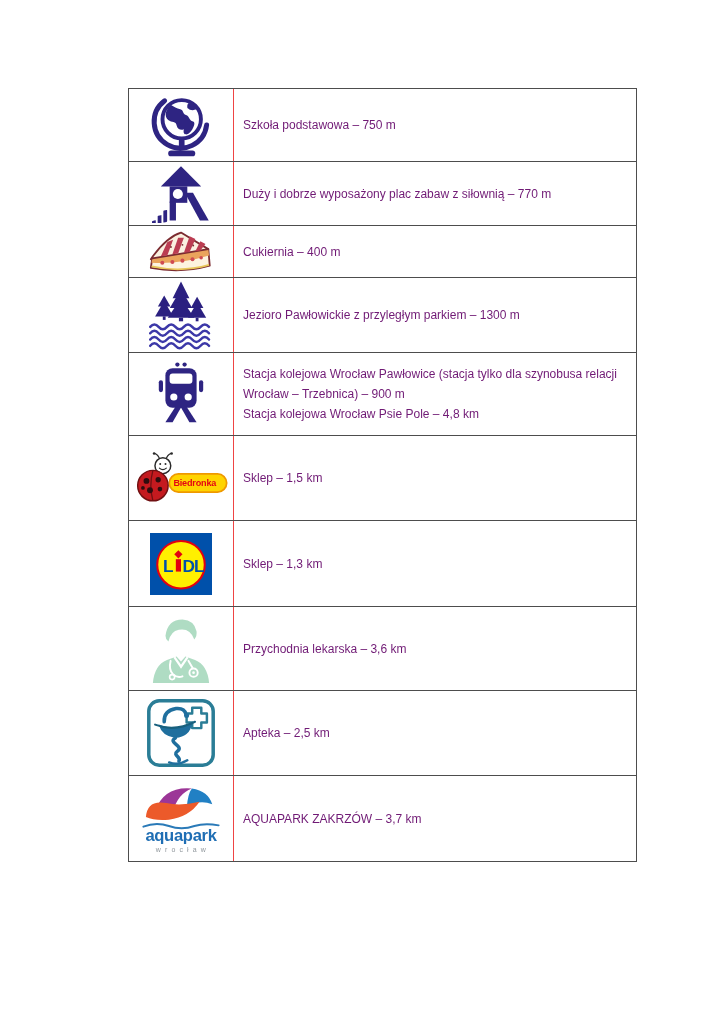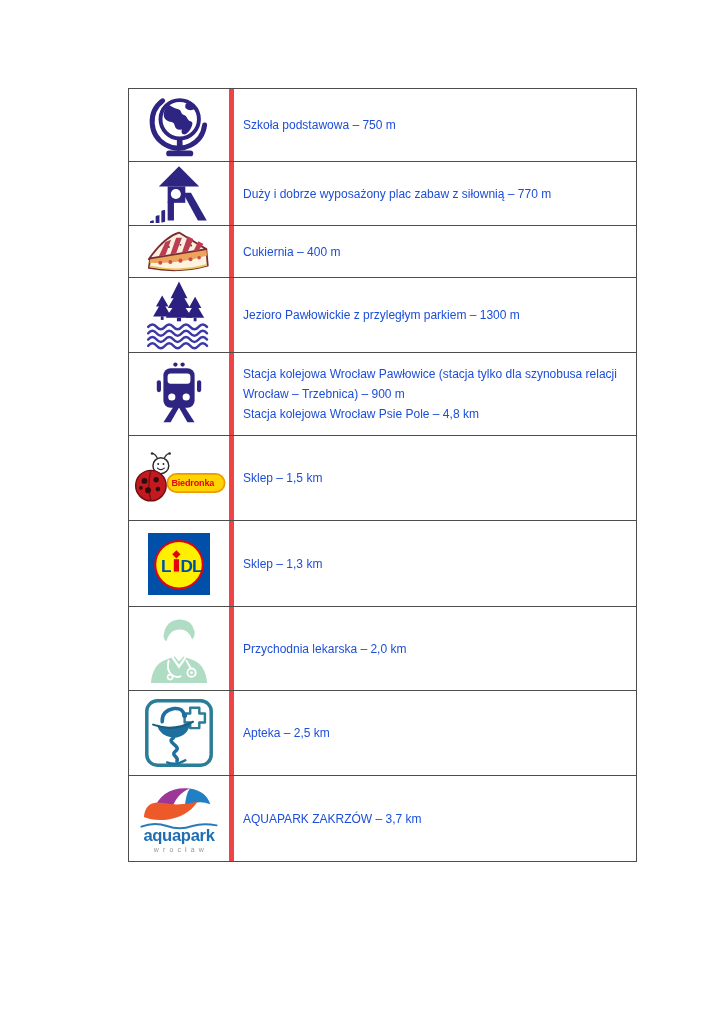--- a/index.html
+++ b/index.html
@@ -8,26 +8,26 @@
     font-family:"Liberation Sans", sans-serif; overflow:hidden;
   }
   .amenity-table {
     position:absolute; left:128px; top:88px; width:509px;
     border:1px solid #4d4d4d; box-sizing:border-box; background:#fff;
   }
   .t-row { display:flex; border-bottom:1px solid #4d4d4d; box-sizing:border-box; }
   .t-row:last-child { border-bottom:none; }
   .icon-cell {
     width:105px; min-width:105px; box-sizing:border-box;
-    border-right:5px solid #ef4444;
+    border-right:1px solid #ef4444;
     display:flex; align-items:center; justify-content:center;
   }
   .text-cell {
     flex:1; display:flex; flex-direction:column; justify-content:center;
-    padding:6px 8px 6px 9px; font-size:12px; line-height:20px; color:#1d4ed8;
+    padding:6px 8px 6px 9px; font-size:12px; line-height:20px; color:#701a75;
   }
   .text-cell div { max-width:392px; }
   svg { display:block; }
   .svgtxt { font-family:"Liberation Sans", sans-serif; }
 </style>
 </head>
 <body>
 
 <div class="page">
   <div class="amenity-table">
@@ -187,21 +187,21 @@
           <path d="M12 92 Q14 68 31 61 L44 56 L50 63 L56 56 L69 61 Q86 68 88 92 Z" fill="#afdcc3"></path>
           <path d="M41 57 L50 70 L59 57" stroke="#ffffff" stroke-width="3" fill="none"></path>
           <path d="M36 62 Q33 74 39 80 Q45 86 52 83" stroke="#ffffff" stroke-width="2.6" fill="none" stroke-linecap="round"></path>
           <path d="M60 62 Q64 69 66 72" stroke="#ffffff" stroke-width="2.6" fill="none" stroke-linecap="round"></path>
           <circle cx="67" cy="78" r="5.6" stroke="#ffffff" stroke-width="2.6" fill="none"></circle>
           <circle cx="67" cy="78" r="1.8" fill="#ffffff"></circle>
           <circle cx="38" cy="84" r="3.4" stroke="#ffffff" stroke-width="2.2" fill="none"></circle>
         </svg>
       </div>
       <div class="text-cell">
-        <div>Przychodnia lekarska – 2,0 km</div>
+        <div>Przychodnia lekarska – 3,6 km</div>
       </div>
     </div>
 
     <div class="t-row" style="height:85px">
       <div class="icon-cell">
         <svg width="70" height="70" viewBox="0 0 100 100">
           <rect x="4" y="4" width="92" height="92" rx="15" fill="#ffffff" stroke="#2a7d96" stroke-width="5"></rect>
           <path d="M66 14 h13 v8 h8 v13 h-8 v8 h-13 v-8 h-8 v-13 h8 z" fill="#ffffff" stroke="#2a7d96" stroke-width="3.5" stroke-linejoin="round"></path>
           <path d="M26 34 Q25 18 43 15 Q55 14 57 23" stroke="#1f6f9e" stroke-width="5" fill="none" stroke-linecap="round"></path>
           <circle cx="58" cy="25" r="3.6" fill="#1f6f9e"></circle>

